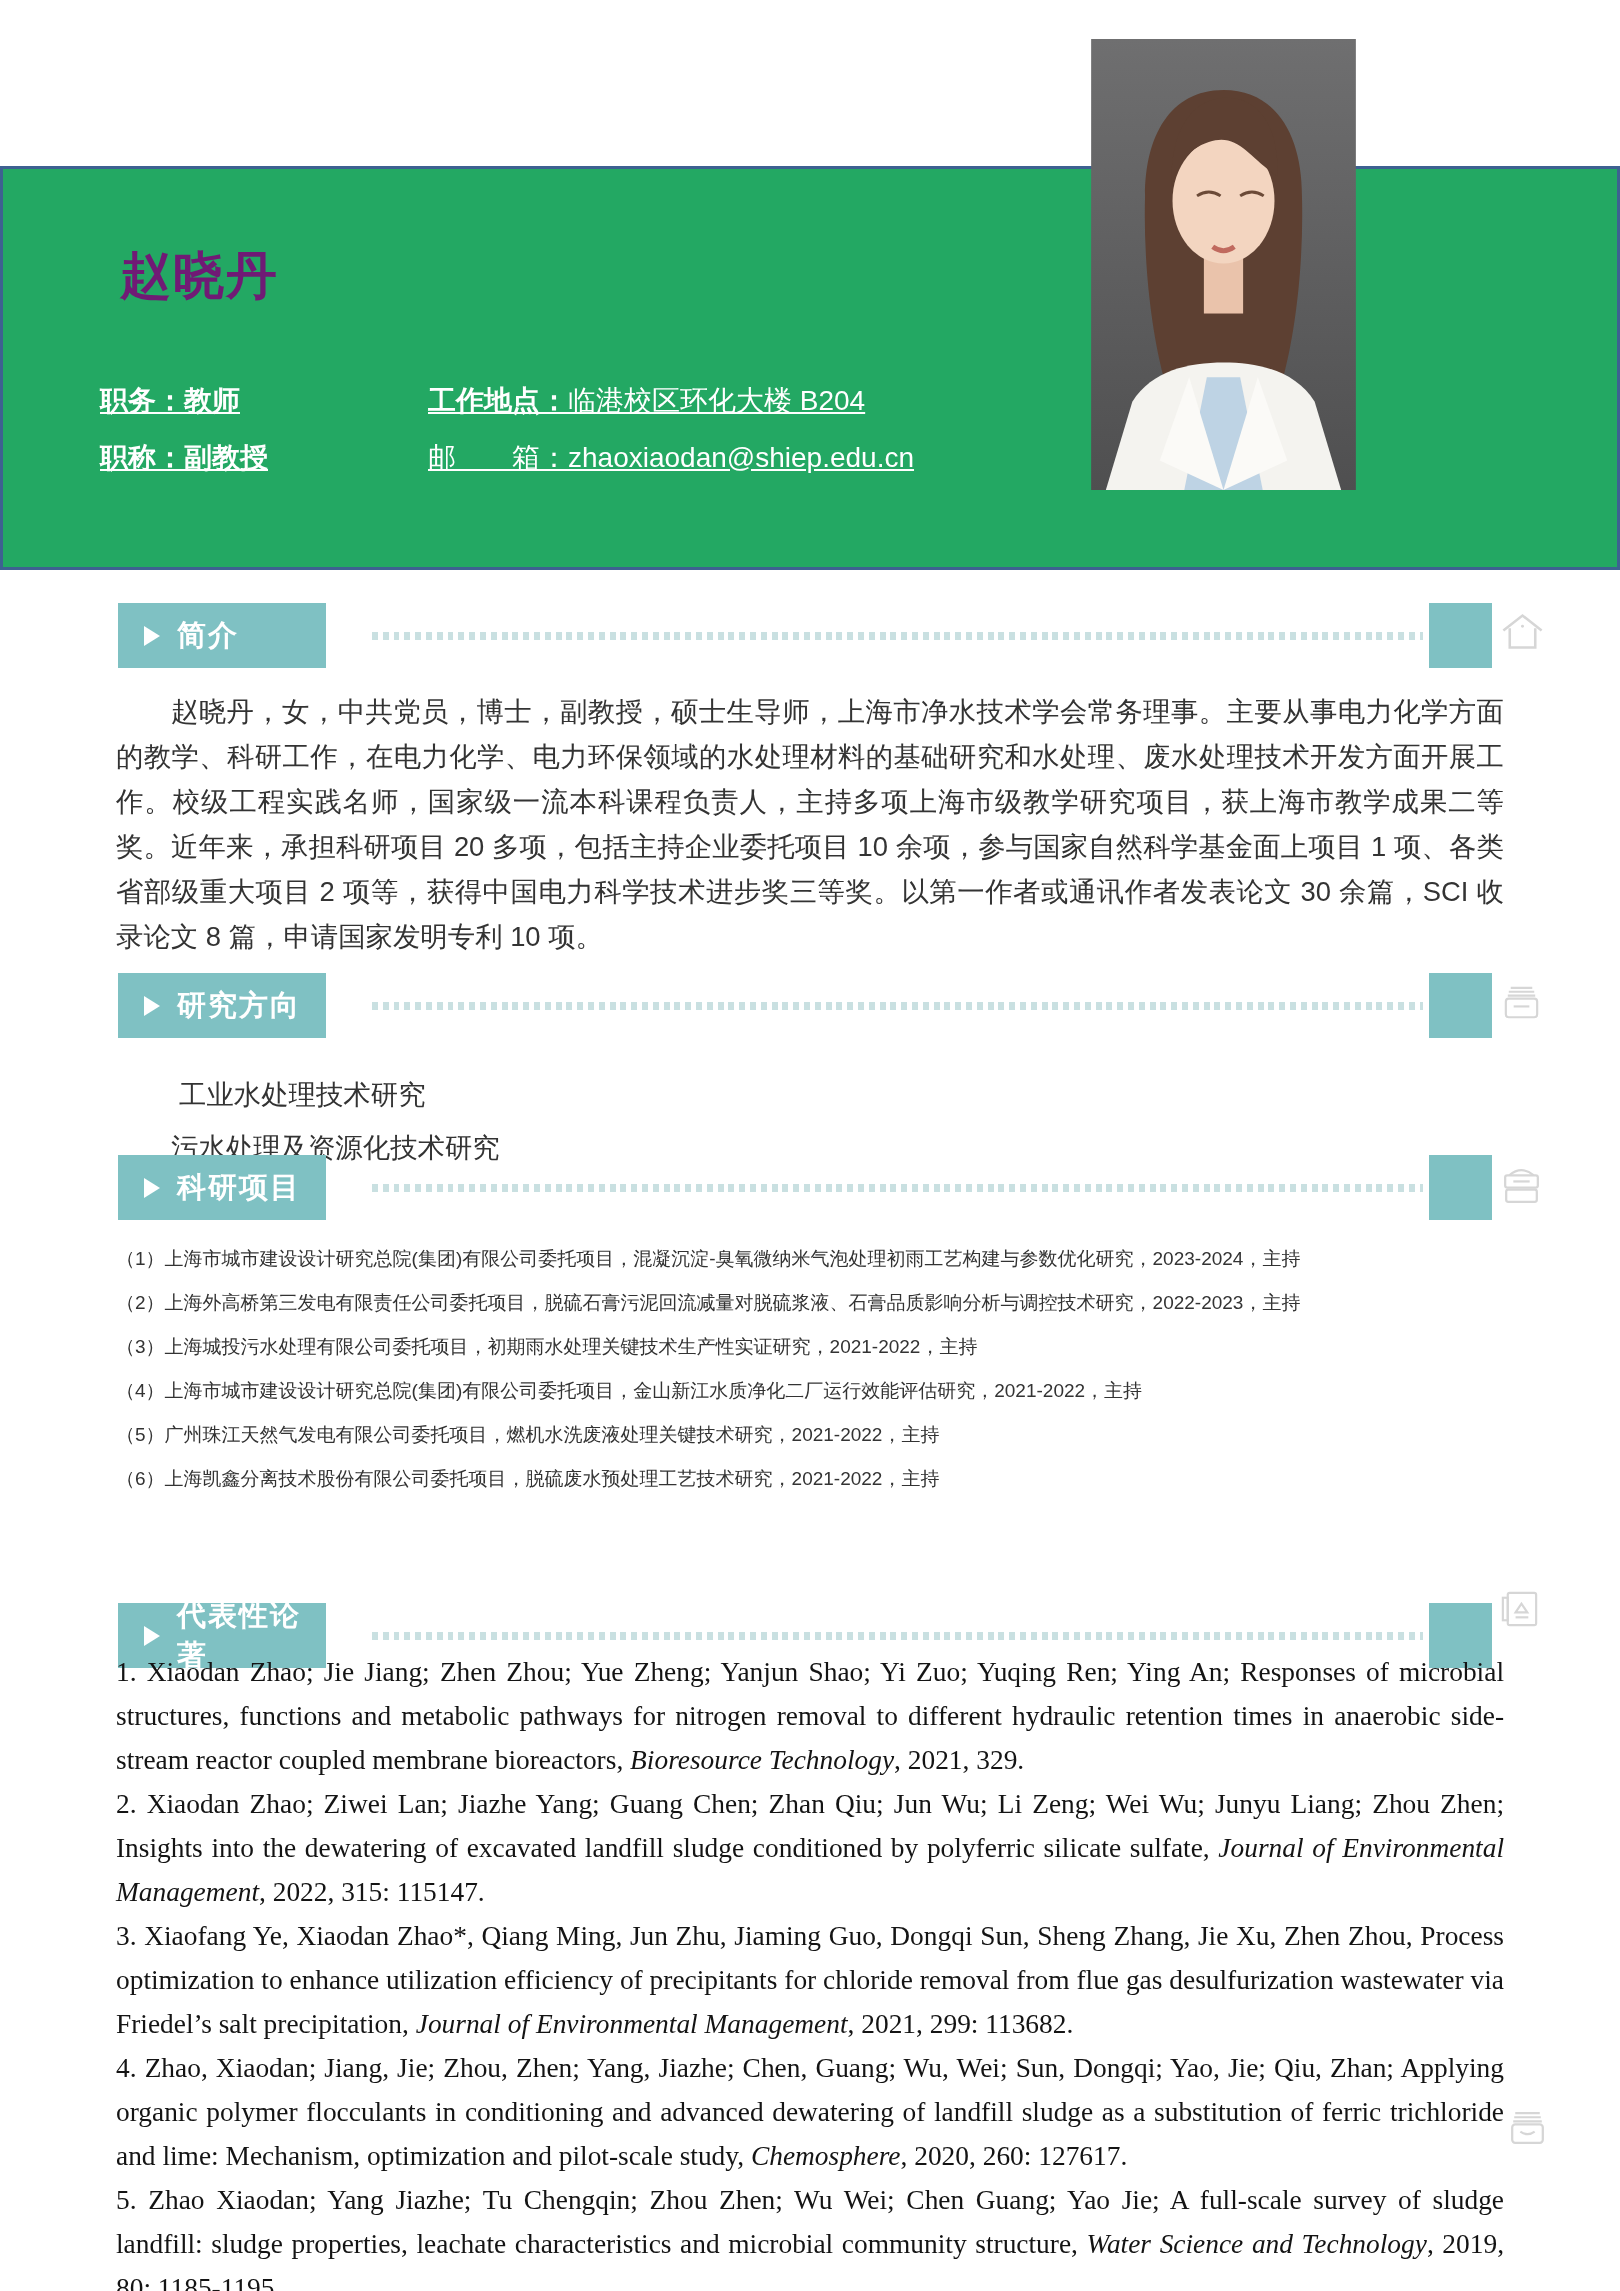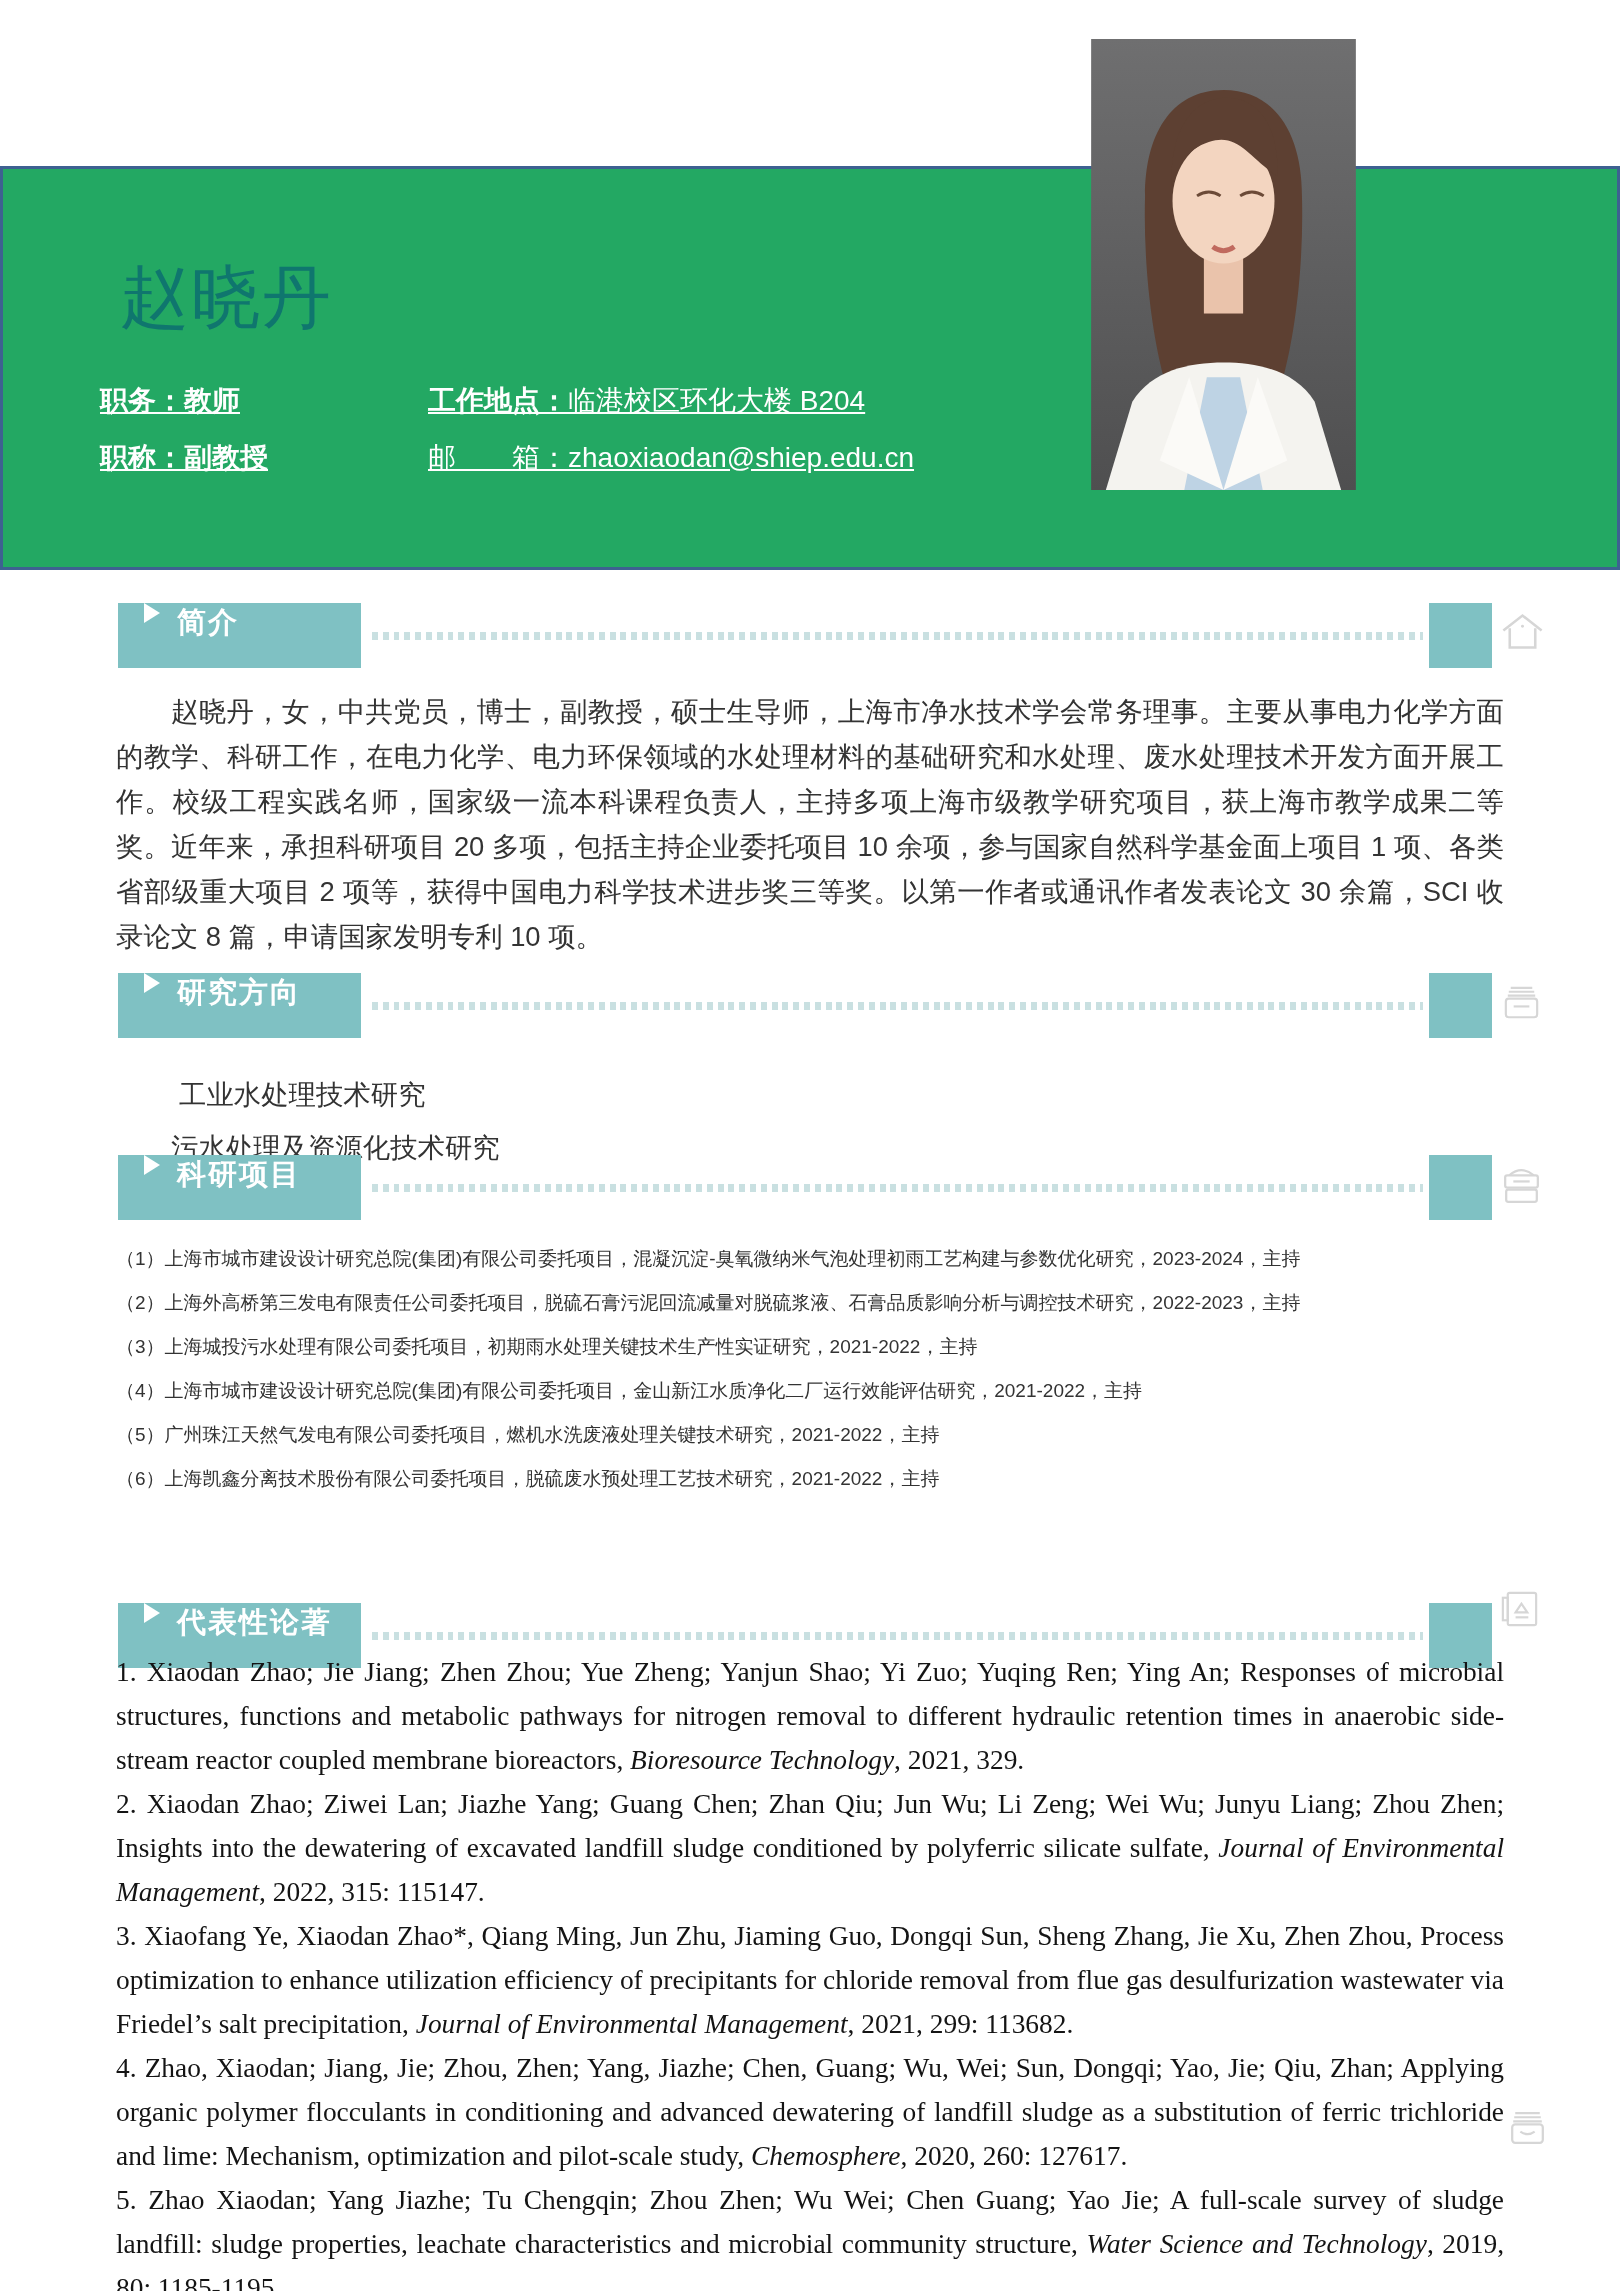--- a/index.html
+++ b/index.html
@@ -18,40 +18,40 @@
   }
   
   .band{
     position:absolute;left:0;top:166px;width:1620px;height:404px;
     background:var(--green);
     border:3.9px solid var(--blue);
     box-sizing:border-box;
   }
   .name{
     position:absolute;left:120px;top:214px;
-    font-size:69px;font-weight:400;color:#0f766e;letter-spacing:2px;line-height:1.1;
+    font-size:51px;font-weight:700;color:#701a75;letter-spacing:2px;line-height:1.1;
   }
   .info-grid{
     position:absolute;left:100px;top:372px;color:#ffffff;font-size:28px;
     display:grid;grid-template-columns:328px auto;grid-auto-rows:57px;align-items:center;text-decoration:underline;
   }
   .info-cell{white-space:nowrap;}
   .lbl-b{font-weight:700;}
   .val-b{font-weight:700;}
   .val-r{font-weight:400;}
   
   .photo{
     position:absolute;left:1091px;top:39px;width:265px;height:451px;z-index:5;
     overflow:hidden;
   }
   
   .sec{position:absolute;left:0;top:0;width:1620px;height:65px;}
   .sec-box{
-    position:absolute;left:118px;top:0;width:243px;height:65px;
-    background:var(--teal);display:flex;padding-left:25.5px;box-sizing:border-box;
+    position:absolute;left:118px;top:0;width:208px;height:65px;
+    background:var(--teal);display:flex;align-items:center;padding-left:25.5px;box-sizing:border-box;
   }
   .tri{
     width:0;height:0;margin-right:17.6px;
     border-left:16.7px solid #ffffff;border-top:10.8px solid transparent;border-bottom:10.8px solid transparent;
   }
   .sec-title{color:#ffffff;font-size:29px;font-weight:700;letter-spacing:2px;}
   .dotline{
     position:absolute;left:372px;top:29px;width:1051px;height:7.8px;
     background-image:repeating-linear-gradient(to right,var(--dotted) 0,var(--dotted) 5.9px,transparent 5.9px,transparent 10.8px);
   }

